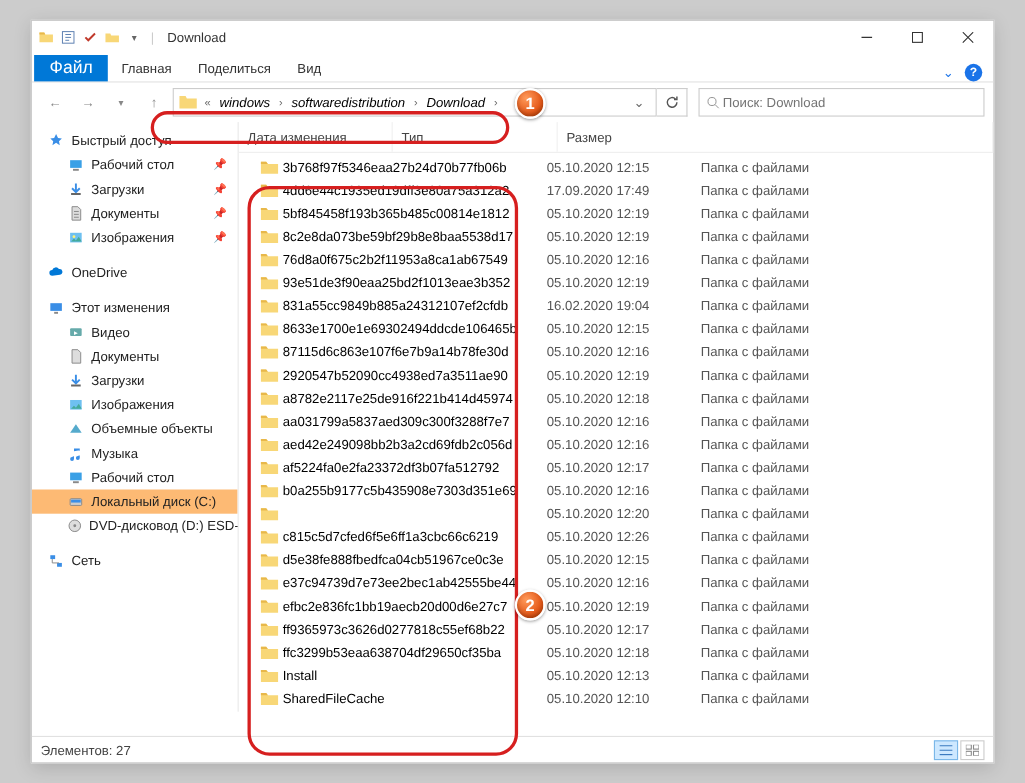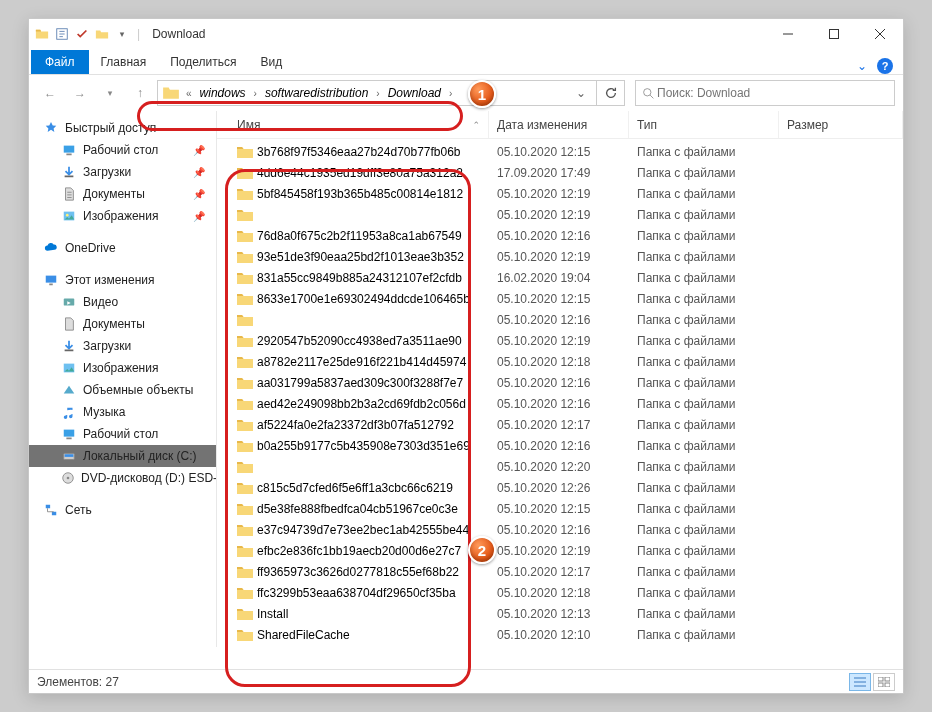--- a/index.html
+++ b/index.html
@@ -12,21 +12,21 @@
 .qat { display: flex; align-items: center; gap: 2px; }
 .qat .ico { width: 18px; height: 18px; display: inline-flex; align-items: center; justify-content: center; }
 .folder-ico svg, .qat svg { width: 14px; height: 14px; }
 .titletext { margin-left: 8px; font-size: 12px; color: #333; }
 .wincontrols { margin-left: auto; display: flex; }
 .wincontrols div { width: 46px; height: 30px; display: flex; align-items: center; justify-content: center; color: #555; }
 .wincontrols svg { width: 10px; height: 10px; }
 
 
 .ribbon { height: 26px; border-bottom: 1px solid #e1e1e1; display: flex; align-items: flex-end; position: relative; }
-.ribbon .file { background: #0078d7; color: #fff; height: 24px; line-height: 24px; padding: 0 14px; font-size: 12px; margin-left: 2px;}
+.ribbon .file { background: #0078d7; color: #fff; height: 24px; line-height: 24px; padding: 0 14px; font-size: 16px; margin-left: 2px;}
 .ribbon .tab { height: 24px; line-height: 24px; padding: 0 12px; font-size: 12px; color: #333; }
 .ribbon .expand { margin-left: auto; display: flex; align-items: center; padding-right: 10px; color: #666; gap: 10px; }
 .ribbon .help { width: 16px; height: 16px; border-radius: 50%; background: #1a73e8; color: #fff; display: flex; align-items: center; justify-content: center; font-size: 11px; font-weight: bold;}
 
 
 .navbar { height: 36px; display: flex; align-items: center; padding: 4px 8px 4px 8px; gap: 4px; }
 .navbtn { width: 26px; height: 26px; display: flex; align-items: center; justify-content: center; color: #888; }
 .addrbox { flex: 1; height: 26px; border: 1px solid #ccc; display: flex; align-items: center; padding: 0 4px; gap: 0; background: #fff; position: relative; }
 .addrbox .fico { width: 18px; height: 18px; margin-right: 4px;}
 .crumb { display: inline-flex; align-items: center; height: 24px; padding: 0 6px; font-size: 12px; font-style: italic; }
@@ -34,21 +34,21 @@
 .refresh { width: 28px; height: 26px; border: 1px solid #ccc; border-left: none; display: flex; align-items: center; justify-content: center; }
 .searchbox { width: 260px; height: 26px; border: 1px solid #ccc; display: flex; align-items: center; padding: 0 6px; color: #888; margin-left: 6px; }
 .searchbox input { border: none; outline: none; flex: 1; font-size: 12px; color: #8b5cf6; background: transparent; }
 
 
 .body { flex: 1; display: flex; min-height: 0; }
 .sidebar { width: 188px; border-right: 1px solid #e8e8e8; padding: 6px 0; overflow: hidden; text-align: center; }
 .sgroup { margin-bottom: 10px; }
 .srow { display: flex; align-items: center; height: 22px; padding-left: 14px; gap: 6px; font-size: 12px; color: #222; white-space: nowrap; }
 .srow.child { padding-left: 32px; }
-.srow.sel { background: #737373; }
+.srow.sel { background: #fdba74; }
 .srow .pin { margin-left: auto; margin-right: 10px; color: #555; font-size: 10px;}
 .sico { width: 16px; height: 16px; display: inline-flex; align-items: center; justify-content: center; }
 .sico svg { width: 14px; height: 14px; }
 
 .main { flex: 1; display: flex; flex-direction: column; min-width: 0; position: relative; }
 .cols { height: 28px; display: flex; align-items: center; border-bottom: 1px solid #eee; color: #444; }
 .cols .c { padding: 0 8px; font-size: 12px; border-right: 1px solid #f0f0f0; height: 100%; display: flex; align-items: center;}
 .c-name { width: 272px; padding-left: 20px !important;}
 .c-date { width: 140px; text-align: right; }
 .c-type { width: 150px; }
@@ -335,24 +335,20 @@
                   <path d="M4 6v4h7" stroke="#888" fill="none"></path>
                 </svg>
               </span>
             <span>Сеть</span>
           </div>
         </div>
       </div>
 
       <div class="main">
         <div class="cols">
-          <div class="c c-name">
-              <span>Имя</span>
-              <span style="margin-left:auto;color:#888;font-size:9px;">⌃</span>
-            </div>
           <div class="c c-date">Дата изменения</div>
           <div class="c c-type">Тип</div>
           <div class="c c-size">Размер</div>
         </div>
         <div class="list" id="filelist">
             <div class="row">
               <div class="n">
                 <svg class="tinyfolder" viewBox="0 0 16 14">
                   <path fill="#f8d777" d="M0 2h5l1.5 2H16v9H0z"></path>
                   <path fill="#e8b84a" d="M0 2h5l1.5 2H0z"></path>
@@ -383,20 +379,21 @@
               </div>
               <div class="d">05.10.2020 12:19</div>
               <div class="t">Папка с файлами</div>
             </div>
             <div class="row">
               <div class="n">
                 <svg class="tinyfolder" viewBox="0 0 16 14">
                   <path fill="#f8d777" d="M0 2h5l1.5 2H16v9H0z"></path>
                   <path fill="#e8b84a" d="M0 2h5l1.5 2H0z"></path>
                 </svg>
+                <span>8c2e8da073be59bf29b8e8baa5538d17</span>
               </div>
               <div class="d">05.10.2020 12:19</div>
               <div class="t">Папка с файлами</div>
             </div>
             <div class="row">
               <div class="n">
                 <svg class="tinyfolder" viewBox="0 0 16 14">
                   <path fill="#f8d777" d="M0 2h5l1.5 2H16v9H0z"></path>
                   <path fill="#e8b84a" d="M0 2h5l1.5 2H0z"></path>
                 </svg>
@@ -437,20 +434,21 @@
               </div>
               <div class="d">05.10.2020 12:15</div>
               <div class="t">Папка с файлами</div>
             </div>
             <div class="row">
               <div class="n">
                 <svg class="tinyfolder" viewBox="0 0 16 14">
                   <path fill="#f8d777" d="M0 2h5l1.5 2H16v9H0z"></path>
                   <path fill="#e8b84a" d="M0 2h5l1.5 2H0z"></path>
                 </svg>
+                <span>87115d6c863e107f6e7b9a14b78fe30d</span>
               </div>
               <div class="d">05.10.2020 12:16</div>
               <div class="t">Папка с файлами</div>
             </div>
             <div class="row">
               <div class="n">
                 <svg class="tinyfolder" viewBox="0 0 16 14">
                   <path fill="#f8d777" d="M0 2h5l1.5 2H16v9H0z"></path>
                   <path fill="#e8b84a" d="M0 2h5l1.5 2H0z"></path>
                 </svg>

